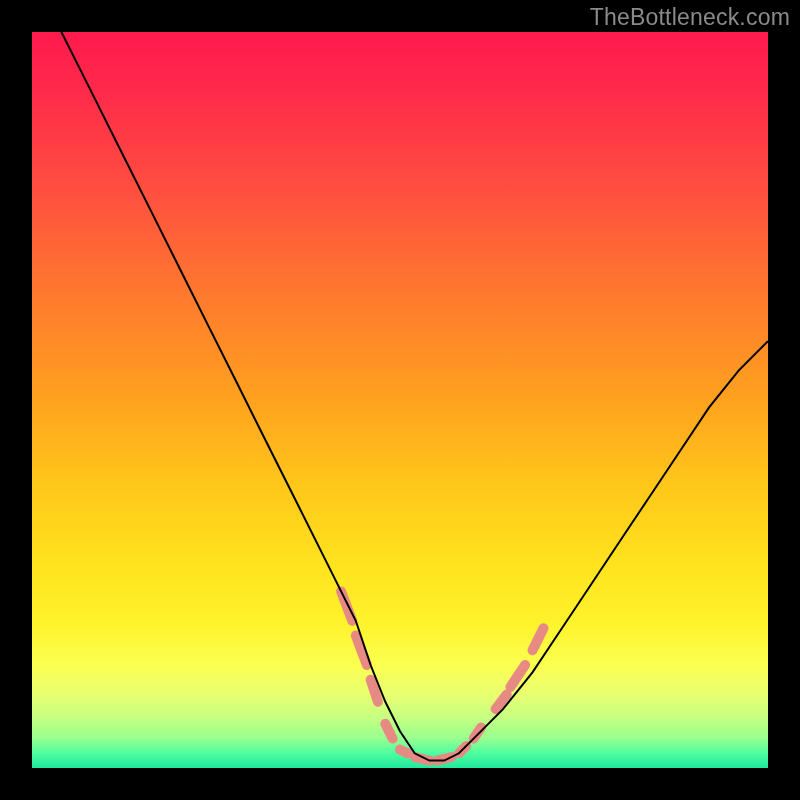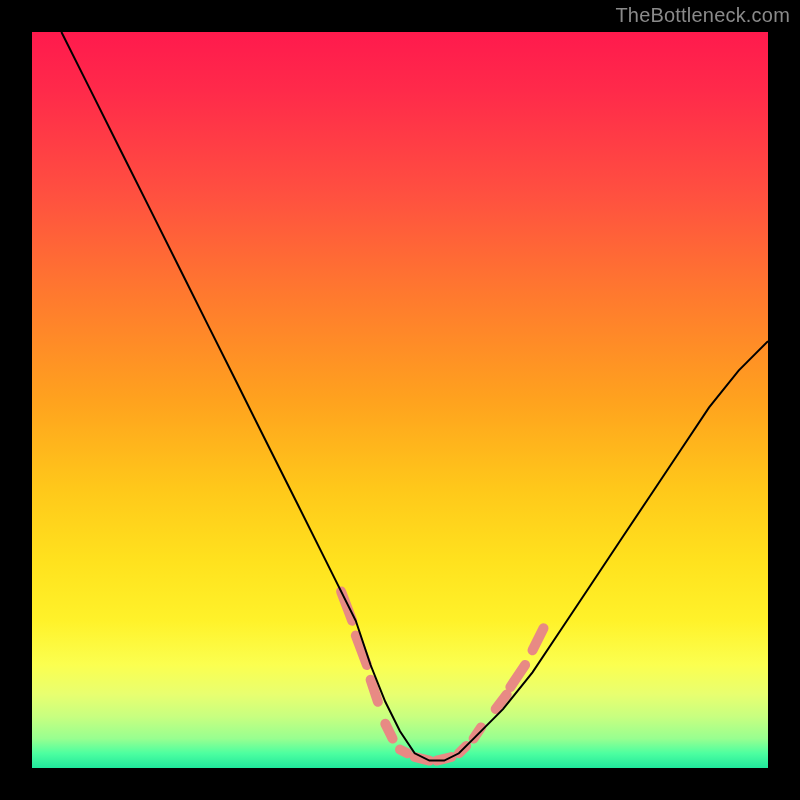--- a/index.html
+++ b/index.html
@@ -57,21 +57,21 @@
     fill: none;
     stroke: #e88a84;
     stroke-width: 10;
     stroke-linecap: round;
   }
   .watermark {
     position: absolute;
     top: 4px;
     right: 10px;
     color: #8a8a8a;
-    font-size: 20px;
+    font-size: 23px;
     letter-spacing: 0.2px;
     user-select: none;
   }
 </style>
 </head>
 <body>
 
 <div class="stage">
 
   <div class="watermark">TheBottleneck.com</div>

